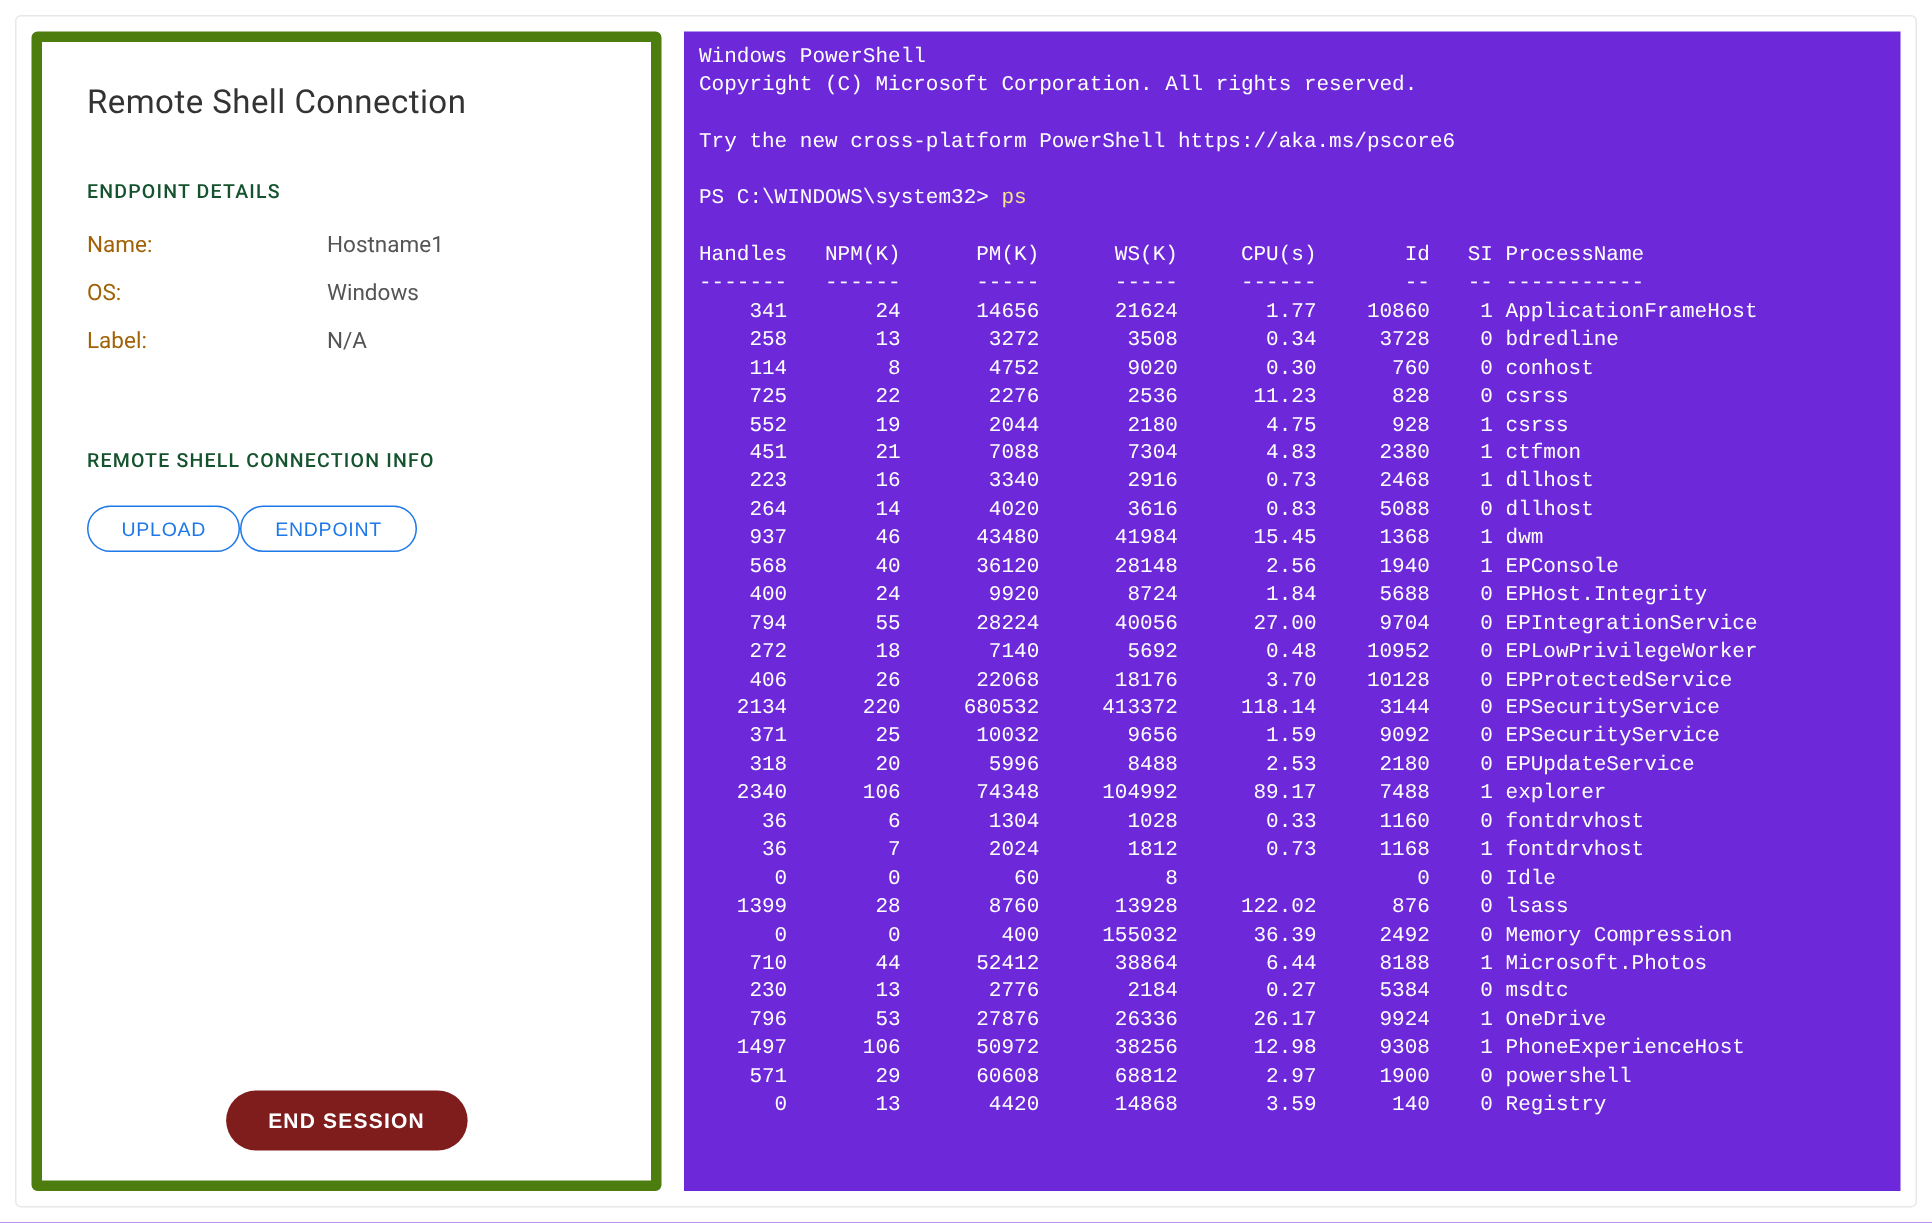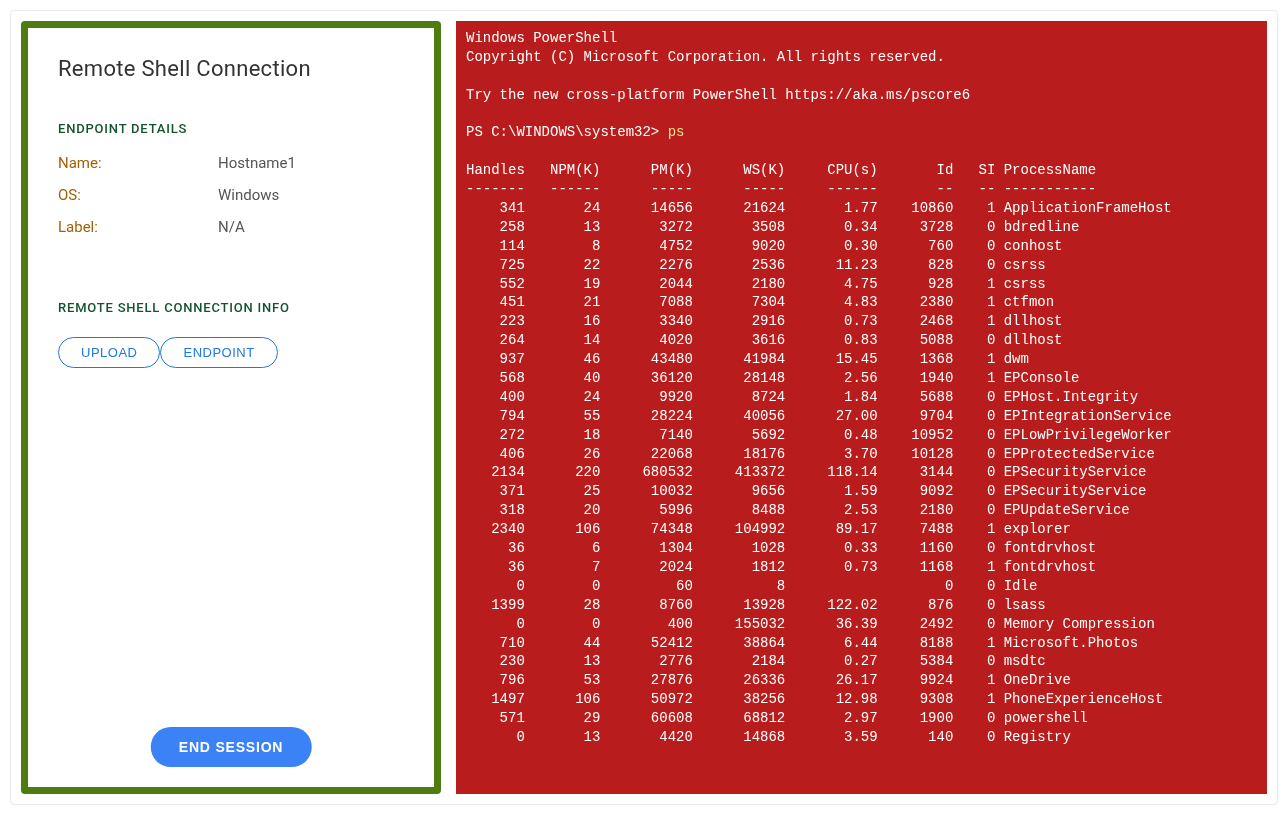--- a/index.html
+++ b/index.html
@@ -67,33 +67,33 @@
       font-weight: 500;
       letter-spacing: 0.5px;
       cursor: pointer;
     }
     .end-session-btn {
       position: absolute;
       bottom: 20px;
       left: 50%;
       transform: translateX(-50%);
       width: auto;
-      background: #3b82f6;
+      background: #7f1d1d;
       color: #fff;
       border: none;
       padding: 12px 28px;
       border-radius: 24px;
       font-size: 14px;
       font-weight: 600;
       letter-spacing: 0.8px;
       cursor: pointer;
     }
     .terminal {
       flex: 1;
-      background: #b91c1c;
+      background: #6d28d9;
       color: #fff;
       font-family: Consolas, "Courier New", monospace;
       font-size: 14px;
       line-height: 1.35;
       padding: 8px 10px;
       overflow: hidden;
       white-space: pre;
     }
     .term-yellow { color: #f0e68c; }
     .term-header { white-space: pre; }

